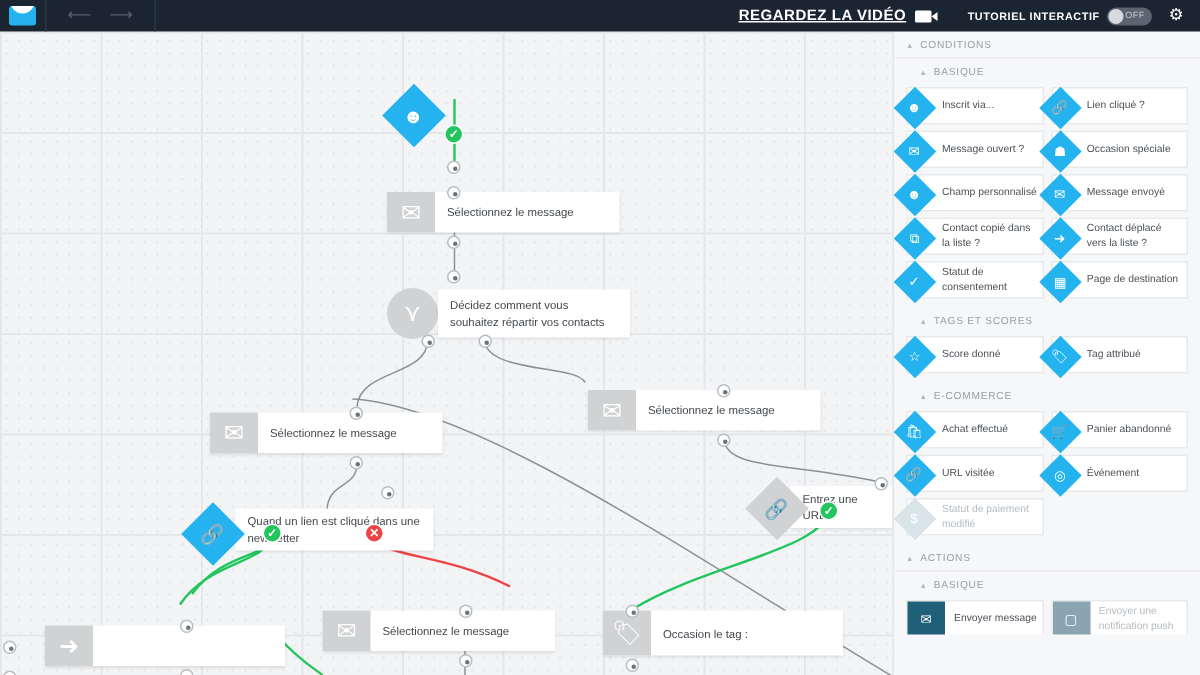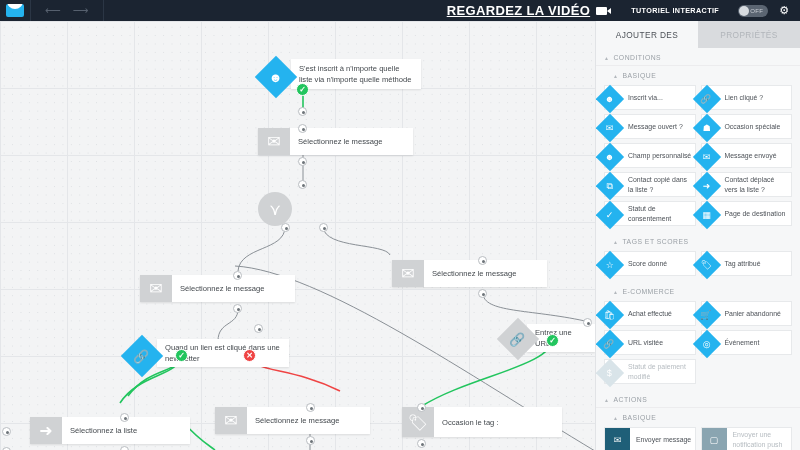--- a/index.html
+++ b/index.html
@@ -34,32 +34,32 @@
   }
   .tb-sep { width: 1px; height: 21px; background: #2b3645; }
   .tb-navicons { display: flex; align-items: center; gap: 12px; padding: 0 14px; }
   .tb-arrow { color: #56606e; font-size: 11px; line-height: 1; }
   .tb-spacer { flex: 1 1 auto; }
   .tb-video {
     display: flex; align-items: center; gap: 6px;
     padding: 0 14px; height: 21px;
   }
   .tb-video-label {
-    color: #ffffff; font-size: 13px; letter-spacing: .35px;
+    color: #ffffff; font-size: 10px; letter-spacing: .35px;
     text-decoration: underline; font-weight: bold;
   }
   .tb-cam {
     width: 11px; height: 8px; background: #fff; border-radius: 1px; position: relative;
   }
   .tb-cam:after {
     content:""; position:absolute; right:-4px; top:1px;
     border-top: 3px solid transparent; border-bottom: 3px solid transparent;
     border-right: 4px solid #fff;
   }
-  .tb-tut { display: flex; align-items: center; gap: 19px; padding-left: 10px; }
+  .tb-tut { display: flex; align-items: center; gap: 5px; padding-left: 10px; }
   .tb-tut-label { color:#fff; font-size:7.2px; letter-spacing:.4px; font-weight:bold; }
   .tb-toggle {
     width: 30px; height: 12px; border-radius: 7px; background: #5b6572;
     display: flex; align-items: center; justify-content: flex-end;
     position: relative;
   }
   .tb-toggle-text { font-size: 6px; color: #c9ced5; padding-right: 5px; letter-spacing:.3px; }
   .tb-toggle:before {
     content:""; position:absolute; left:1px; top:1px;
     width:10px; height:10px; border-radius:50%; background:#d7dbe0;
@@ -249,37 +249,35 @@
       <path d="M182 400 C200 420 210 425 215 429" stroke="#22c55e" stroke-width="1.6" fill="none"></path>
 
       <path d="M553 317 C553 345 470 355 422 385" stroke="#22c55e" stroke-width="1.6" fill="none"></path>
 
       <path d="M310 411 L310 429" stroke="#8a9096" stroke-width="1" fill="none"></path>
     </svg>
 
     <div class="diamond" style="left:261px; top:41px;">
       <span class="dglyph">☻</span>
     </div>
-    <div class="node" style="left:291px; top:38px; width:130px; height:30px;">
-      <div class="node-label">S'est inscrit à n'importe quelle liste via n'importe quelle méthode</div>
-    </div>
     <div class="badge ok" style="left:296px; top:62px;">✓</div>
     <div class="port" style="left:298px; top:86px;"></div>
 
     <div class="node" style="left:258px; top:107px; width:155px; height:27px;">
       <div class="node-icon grey">✉</div>
       <div class="node-label">Sélectionnez le message</div>
     </div>
     <div class="port" style="left:298px; top:103px;"></div>
     <div class="port" style="left:298px; top:136px;"></div>
 
     <div class="node" style="left:258px; top:172px; width:162px; height:32px; background:transparent; box-shadow:none;">
       <div class="node-icon circle-grey">
         <div class="circ">⋎</div>
       </div>
+      <div class="node-label" style="background:#fff; box-shadow:0 1px 2px rgba(0,0,0,.10);">Décidez comment vous souhaitez répartir vos contacts</div>
     </div>
     <div class="port" style="left:298px; top:159px;"></div>
     <div class="port" style="left:281px; top:202px;"></div>
     <div class="port" style="left:319px; top:202px;"></div>
 
     <div class="node" style="left:140px; top:254px; width:155px; height:27px;">
       <div class="node-icon grey">✉</div>
       <div class="node-label">Sélectionnez le message</div>
     </div>
     <div class="port" style="left:233px; top:250px;"></div>
@@ -306,21 +304,20 @@
       <span class="dglyph">🔗</span>
     </div>
     <div class="node" style="left:527px; top:303px; width:68px; height:28px;">
       <div class="node-label">Entrez une URL</div>
     </div>
     <div class="port" style="left:583px; top:297px;"></div>
     <div class="badge ok" style="left:546px; top:313px;">✓</div>
 
     <div class="node" style="left:30px; top:396px; width:160px; height:27px;">
       <div class="node-icon grey">➜</div>
-      <div class="node-label">Sélectionnez la liste</div>
     </div>
     <div class="port" style="left:120px; top:392px;"></div>
     <div class="port" style="left:120px; top:425px;"></div>
     <div class="port" style="left:2px; top:406px;"></div>
     <div class="port" style="left:2px; top:426px;"></div>
 
     <div class="node" style="left:215px; top:386px; width:155px; height:27px;">
       <div class="node-icon grey">✉</div>
       <div class="node-label">Sélectionnez le message</div>
     </div>
@@ -330,28 +327,20 @@
     <div class="node" style="left:402px; top:386px; width:160px; height:30px;">
       <div class="node-icon grey">🏷</div>
       <div class="node-label">Occasion le tag :</div>
     </div>
     <div class="port" style="left:417px; top:382px;"></div>
     <div class="port" style="left:417px; top:418px;"></div>
 
   </div>
 
   <div class="sidebar">
-    <div class="sb-tabs">
-      <div class="sb-tab active">
-        <span>AJOUTER DES</span>
-      </div>
-      <div class="sb-tab inactive">
-        <span>PROPRIÉTÉS</span>
-      </div>
-    </div>
 
     <div class="sb-body">
 
       <div class="sb-group">
         <span class="tri">▲</span>
         <span>CONDITIONS</span>
       </div>
       <div class="sb-group sub">
         <span class="tri">▲</span>
         <span>BASIQUE</span>

